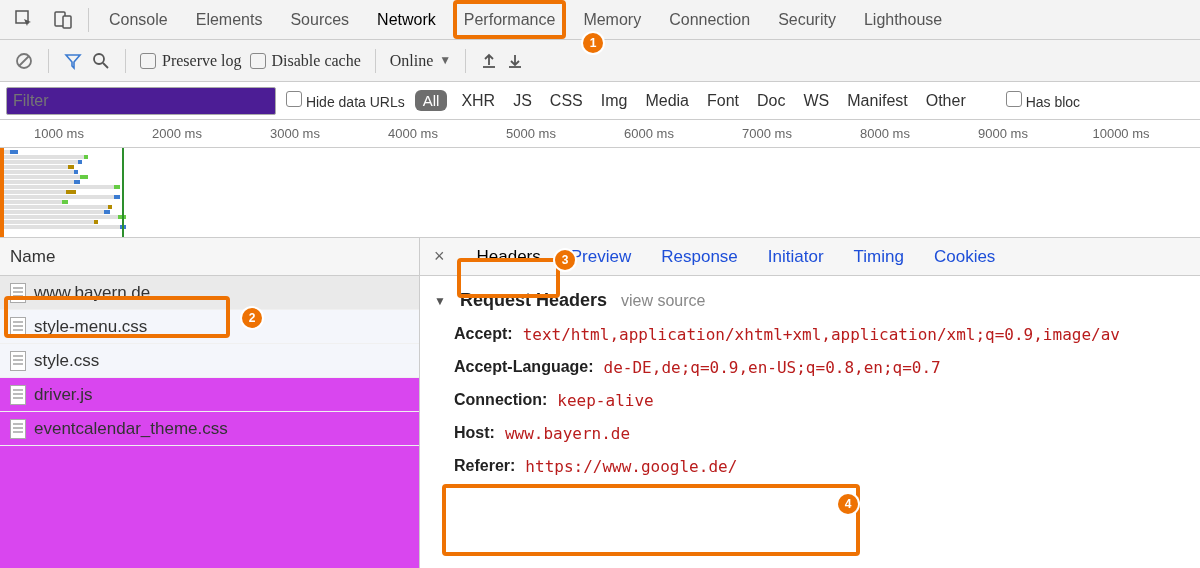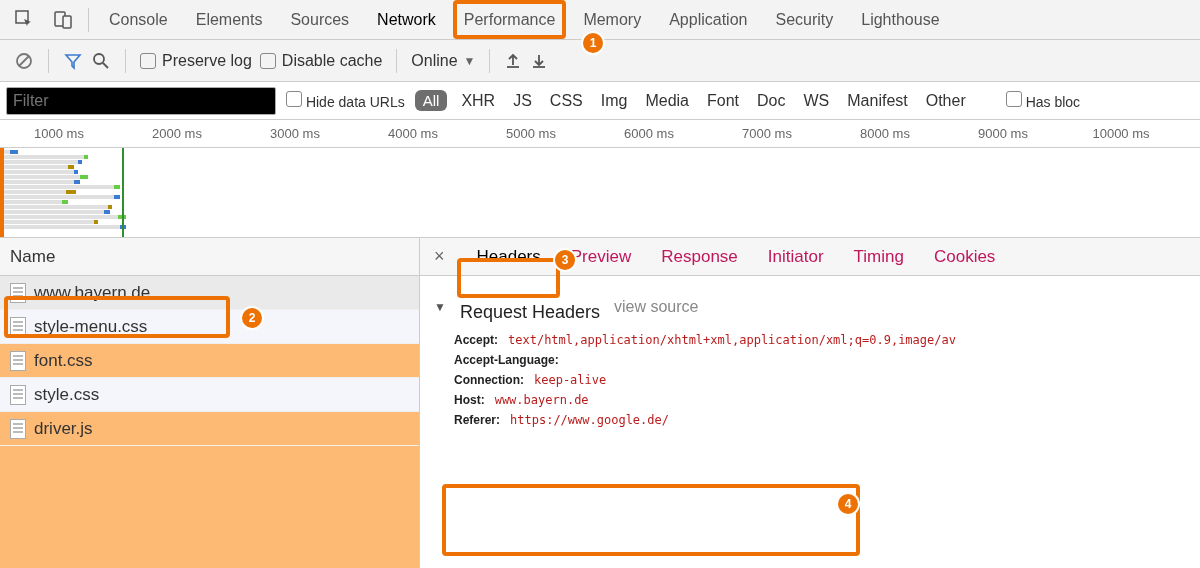--- a/index.html
+++ b/index.html
@@ -37,51 +37,51 @@
   display: flex;
   align-items: center;
   height: 42px;
   border-bottom: 1px solid #ccc;
   padding: 0 6px;
   background: #f3f3f3;
   gap: 8px;
 }
 .vdiv { width:1px; height: 24px; background:#ccc; margin:0 6px; }
 .record-dot { width:18px;height:18px;border-radius:50%;background:#e30000; }
-.toolbar-row .lbl { font-size:16px; color:#333; display:flex; align-items:center; gap:6px;}
+.toolbar-row .lbl { font-size:16px; color:#333; display:flex; align-items:center; gap:6px;font-family:Liberation Serif, serif;}
 .checkbox { width:16px;height:16px;border:1.5px solid #888;border-radius:3px; display:inline-block;}
 .online { display:flex; align-items:center; gap:35px;}
 .dropdown-caret { color:#666; font-size:12px;}
 .filter-row {
   display:flex; align-items:center; height:38px; border-bottom:1px solid #ccc;
   padding: 0 6px; background:#fff; gap:10px;
 }
 .filter-input {
   height:28px; width:270px; border:1px solid #aaa; border-radius:2px;
-  font-size:16px; padding:0 6px; background:#000000; color:#888;
+  font-size:16px; padding:0 6px; background:#4c1d95; color:#888;
 }
 .pill { background:#6e6e6e; color:#fff; border-radius:6px; padding:2px 8px; font-size:15px;}
 .ftype { font-size:16px; color:#333; padding:0 4px; cursor:pointer;}
 .ruler {
   display:flex; height:28px; border-bottom:1px solid #ccc; background:#fff;
   font-size:13px; color:#666; align-items:center;
 }
 .ruler .tick { width:118px; text-align:center; }
 .timeline {
   height:90px; border-bottom:1px solid #ccc; background:#fff; position:relative;
 }
 .timeline .bars { position:absolute; left:4px; top:2px; right:4px; bottom:2px; }
 .bar-row { height:4px; margin-bottom:1px; display:flex; align-items:center; }
 .seg { height:100%; }
 .main {
   display:flex; height: calc(568px - 40px - 42px - 38px - 28px - 90px);
 }
 .left-panel {
   width:420px; border-right:1px solid #ccc; display:flex; flex-direction:column;
-  background:#fdba74;
+  background:#d946ef;
 }
 .left-header {
   height:38px; border-bottom:1px solid #ccc; display:flex; align-items:center;
   padding:0 10px; font-size:17px; color:#333; background:#f6f6f6;
 }
 .req-list { flex:1; overflow:hidden; }
 .req-item {
   height:34px; display:flex; align-items:center; gap:8px;
   padding:0 10px; font-size:17px; color:#333; border-bottom:1px solid #f0f0f0;
   cursor:pointer;
@@ -96,30 +96,30 @@
   content:""; position:absolute; left:2px; right:2px; top:3px; height:2px;
   box-shadow: 0 0 0 #bbb, 0 4px 0 #bbb, 0 8px 0 #bbb;
   background:#bbb;
 }
 .right-panel { flex:1; display:flex; flex-direction:column; }
 .detail-tabs {
   height:38px; border-bottom:1px solid #ccc; display:flex; align-items:center;
   padding:0 6px; gap:18px; background:#f6f6f6;
 }
 .detail-tabs .close { font-size:18px; color:#666; padding:0 8px; cursor:pointer;}
-.detail-tabs .dtab { font-size:17px; color:#be185d; padding:4px 6px; cursor:pointer;}
+.detail-tabs .dtab { font-size:17px; color:#1d4ed8; padding:4px 6px; cursor:pointer;}
 .detail-tabs .dtab.active { color:#000; }
 .detail-body {
   flex:1; overflow:hidden; padding:8px 14px; position:relative;
 }
 .section-head { display:flex; align-items:center; gap:14px; margin:6px 0 10px 0;}
 .section-head .tri { font-size:12px; color:#555;}
-.section-head .title { font-size:18px; font-weight:400; color:#222;margin-top:12px;}
+.section-head .title { font-size:18px; font-weight:700; color:#222;}
 .section-head .vs { font-size:16px; color:#888;}
-.hdr-line { font-size:12px; margin:2px 0 6px 20px; display:flex; gap:10px; white-space:nowrap; overflow:hidden;}
+.hdr-line { font-size:16px; margin:14px 0 6px 20px; display:flex; gap:10px; white-space:nowrap; overflow:hidden;}
 .hdr-line .k { font-weight:700; color:#222;}
 .hdr-line .v { font-family: "Menlo","Monaco",monospace; color:#b91c1c;}
 .callout { border:4px solid #ee7203; border-radius:4px; position:absolute; pointer-events:none;}
 .badge {
   width:20px;height:20px;border-radius:50%;background:#ee7203;color:#fff;
   font-size:12px;font-weight:700;display:flex;align-items:center;justify-content:center;
   position:absolute; box-shadow:0 0 0 2px #fff;
 }
 svg { display:block; }
 </style>
@@ -141,21 +141,21 @@
   </span>
   <span class="vdiv"></span>
   <div class="tab">Console</div>
   <div class="tab">Elements</div>
   <div class="tab">Sources</div>
   <div class="tab active" style="position:relative;">
     <span>Network</span>
   </div>
   <div class="tab">Performance</div>
   <div class="tab">Memory</div>
-  <div class="tab">Application</div>
+  <div class="tab">Connection</div>
   <div class="tab">Security</div>
   <div class="tab">Lighthouse</div>
 </div>
 
 <div class="toolbar-row">
   <span class="icon"><span class="record-dot"></span></span>
   <span class="icon">
     <svg width="20" height="20" viewBox="0 0 20 20">
         <circle cx="10" cy="10" r="7" fill="none" stroke="#777" stroke-width="1.8"></circle>
         <line x1="5" y1="15" x2="15" y2="5" stroke="#777" stroke-width="1.8"></line>
@@ -329,31 +329,31 @@
     <div class="left-header">Name</div>
     <div class="req-list">
       <div class="req-item selected">
         <span class="doc-icon"></span>
         <span>www.bayern.de</span>
       </div>
       <div class="req-item alt">
         <span class="doc-icon"></span>
         <span>style-menu.css</span>
       </div>
-      <div class="req-item">
-        <span class="doc-icon"></span>
-        <span>font.css</span>
-      </div>
       <div class="req-item alt">
         <span class="doc-icon"></span>
         <span>style.css</span>
       </div>
       <div class="req-item">
         <span class="doc-icon"></span>
         <span>driver.js</span>
+      </div>
+      <div class="req-item">
+        <span class="doc-icon"></span>
+        <span>eventcalendar_theme.css</span>
       </div>
     </div>
   </div>
 
   <div class="right-panel">
     <div class="detail-tabs">
       <span class="close">×</span>
       <span class="dtab active">Headers</span>
       <span class="dtab">Preview</span>
       <span class="dtab">Response</span>
@@ -366,20 +366,21 @@
         <span class="tri">▼</span>
         <span class="title">Request Headers</span>
         <span class="vs">view source</span>
       </div>
       <div class="hdr-line">
         <span class="k">Accept:</span>
         <span class="v">text/html,application/xhtml+xml,application/xml;q=0.9,image/av</span>
       </div>
       <div class="hdr-line">
         <span class="k">Accept-Language:</span>
+        <span class="v">de-DE,de;q=0.9,en-US;q=0.8,en;q=0.7</span>
       </div>
       <div class="hdr-line">
         <span class="k">Connection:</span>
         <span class="v">keep-alive</span>
       </div>
       <div class="hdr-line">
         <span class="k">Host:</span>
         <span class="v">www.bayern.de</span>
       </div>
       <div class="hdr-line">

